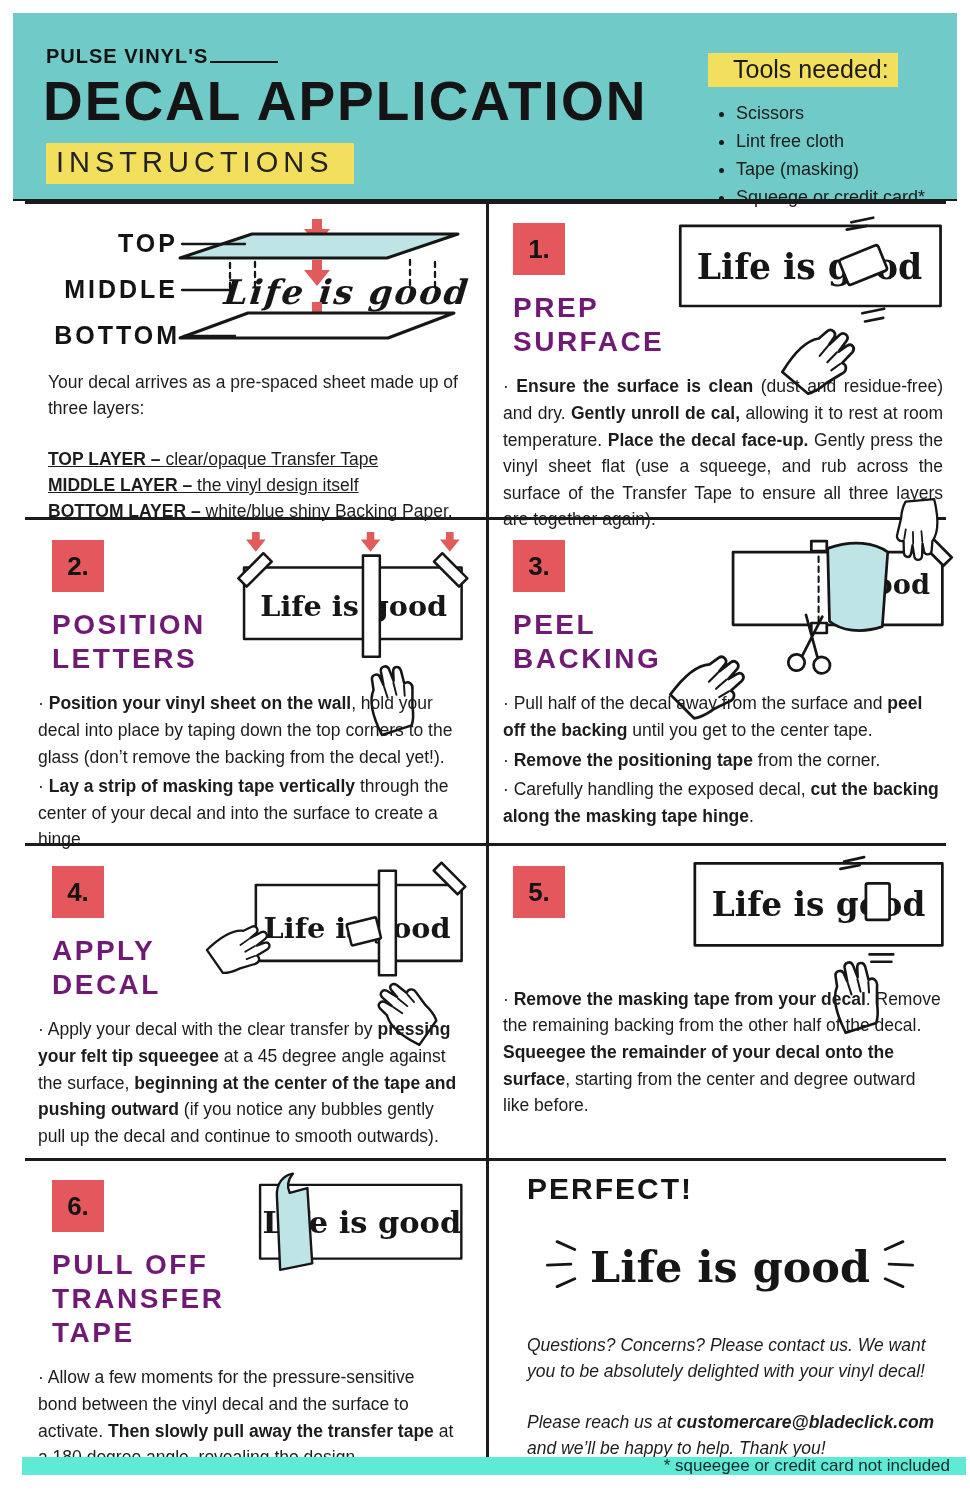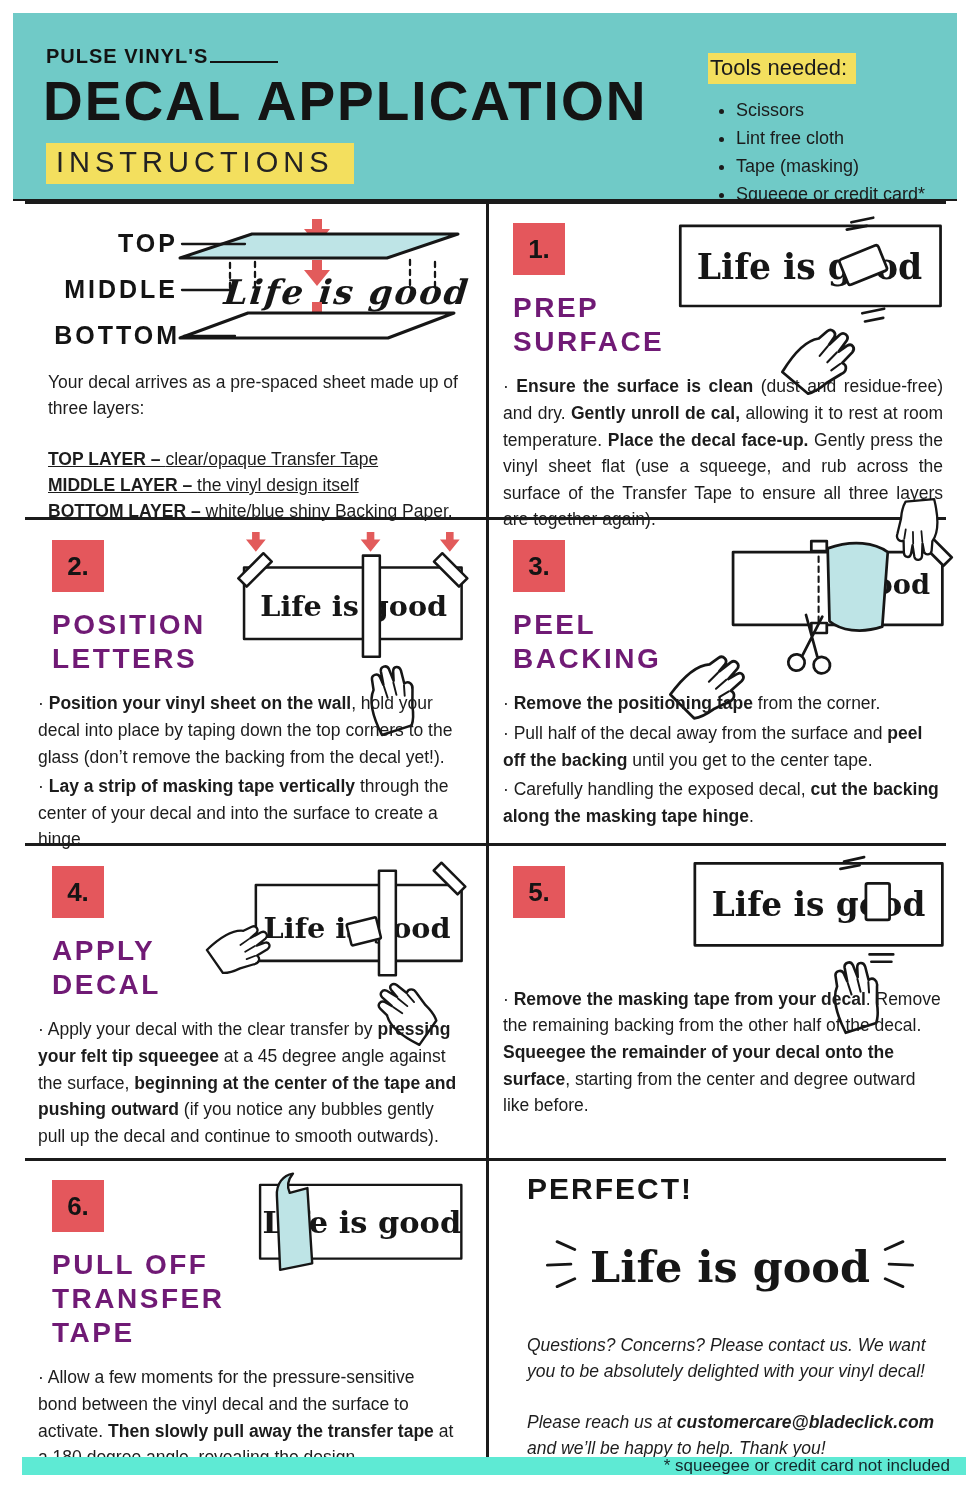--- a/index.html
+++ b/index.html
@@ -24,21 +24,21 @@
     font-size:55px; font-weight:bold; letter-spacing:2px; color:#141414;
   }
   .subtitle {
     position:absolute; left:33px; top:130px;
     background:#F3DF5E; color:#222; font-size:29px; font-weight:400;
     letter-spacing:5px; padding:3px 20px 5px 10px;
   }
   .tools { position:absolute; left:695px; top:40px; width:250px; }
   .tools-label {
     display:inline-block; background:#F3DF5E; color:#1b1b1b;
-    font-size:22px; padding:2px 9px 3px 2px;
+    font-size:25px; padding:2px 9px 3px 25px;
   }
   .tools ul { margin:13px 0 0 28px; }
   .tools li { font-size:18px; line-height:1.55; color:#1b1b1b; }
 
   
   .hrule { position:absolute; left:25px; width:921px; height:2.5px; background:#1b1b1b; }
   .vrule { position:absolute; left:486px; top:201px; width:2.5px; height:1256px; background:#1b1b1b; }
 
   
   .cell { position:absolute; }
@@ -243,22 +243,22 @@
           <use href="#hand-up" transform="translate(228,-46) rotate(175 35 40) scale(0.85)"></use>
           <g transform="translate(152,122) rotate(6)">
             <path class="ink" d="M-9,-30 L8,14 M9,-30 L-8,14"></path>
             <circle class="ink" cx="-14" cy="23" r="9"></circle>
             <circle class="ink" cx="14" cy="23" r="9"></circle>
           </g>
         </svg>
       </div>
     </div>
     <div class="step-body">
+      <p><span>· Pull half of the decal away from the surface and </span><b>peel off the backing</b><span> until you get to the center tape.</span></p>
       <p><span>· </span><b>Remove the positioning tape</b><span> from the corner.</span></p>
-      <p><span>· Pull half of the decal away from the surface and </span><b>peel off the backing</b><span> until you get to the center tape.</span></p>
       <p><span>· Carefully handling the exposed decal, </span><b>cut the backing along the masking tape hinge</b><span>.</span></p>
     </div>
   </div>
 
   <div class="cell cell-step4 cell-l">
     <div class="step-top">
       <div class="step-left">
         <div class="numbox">
             <span>4.</span>
           </div>

